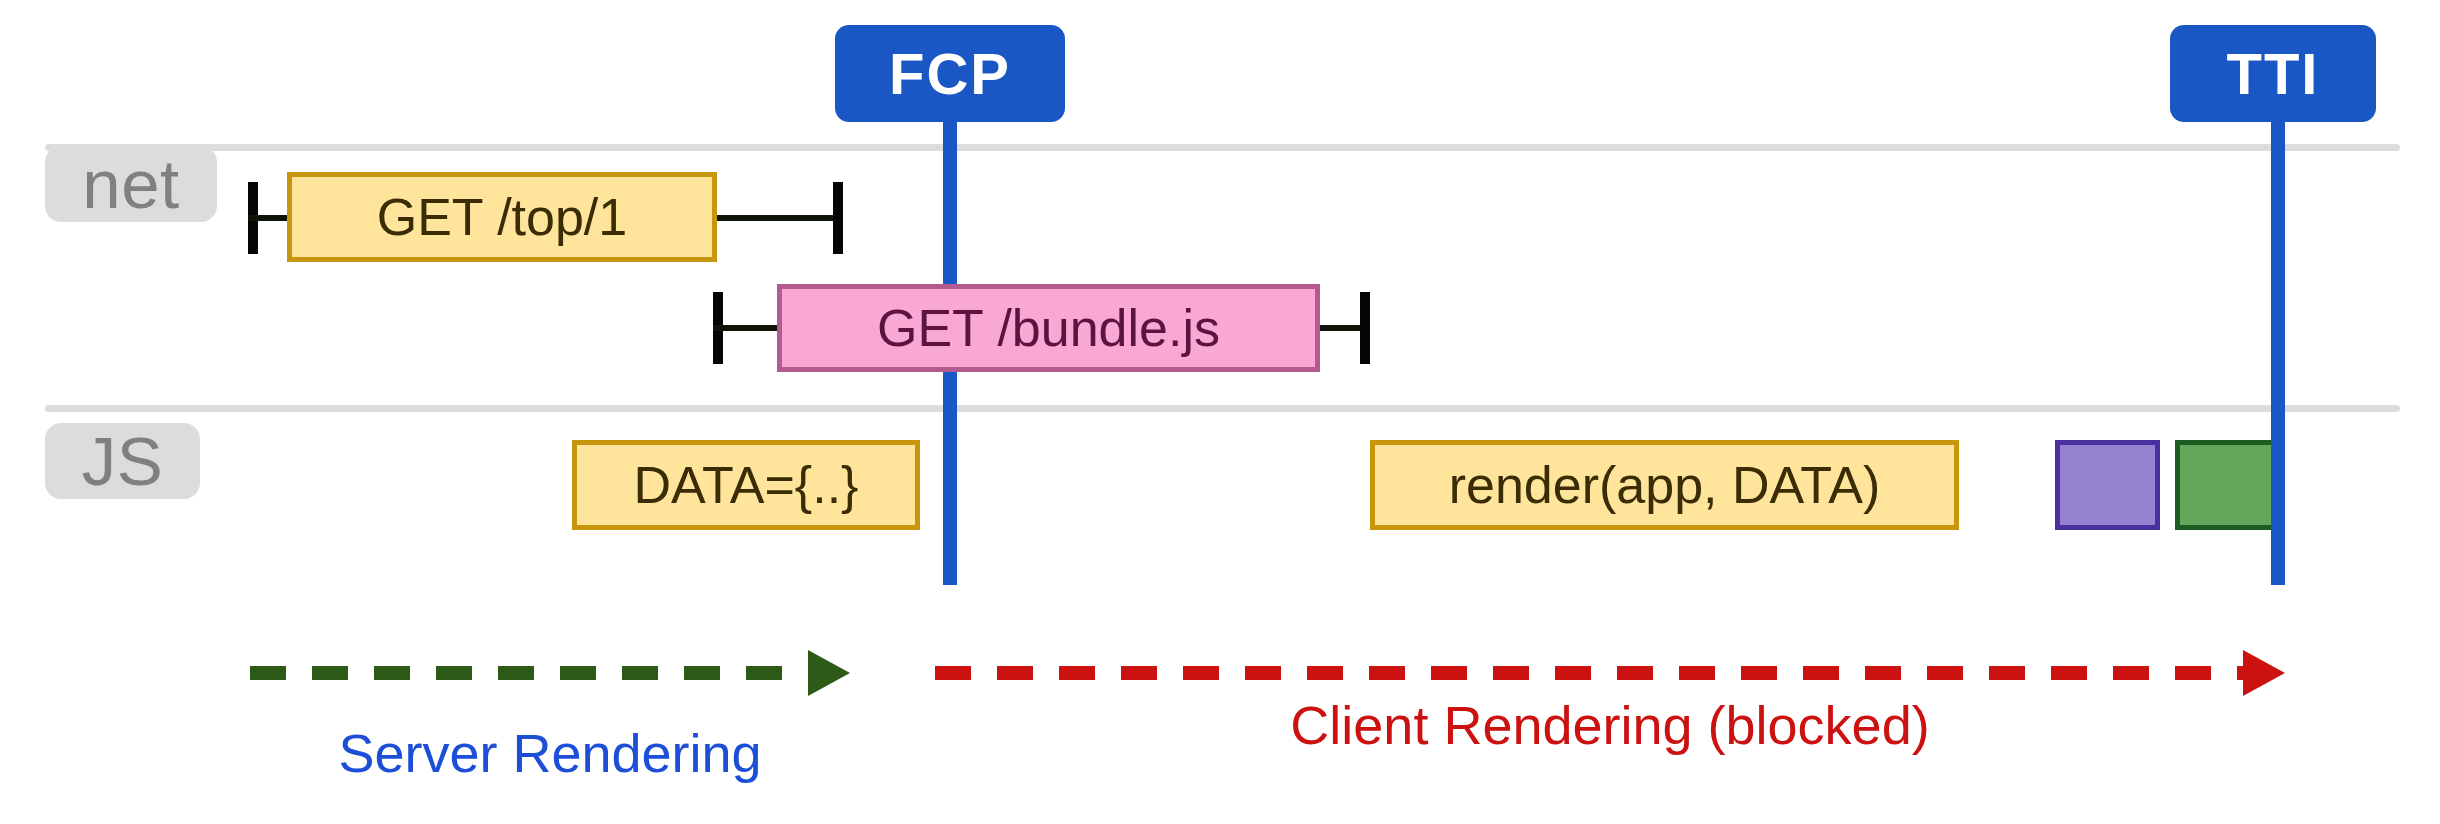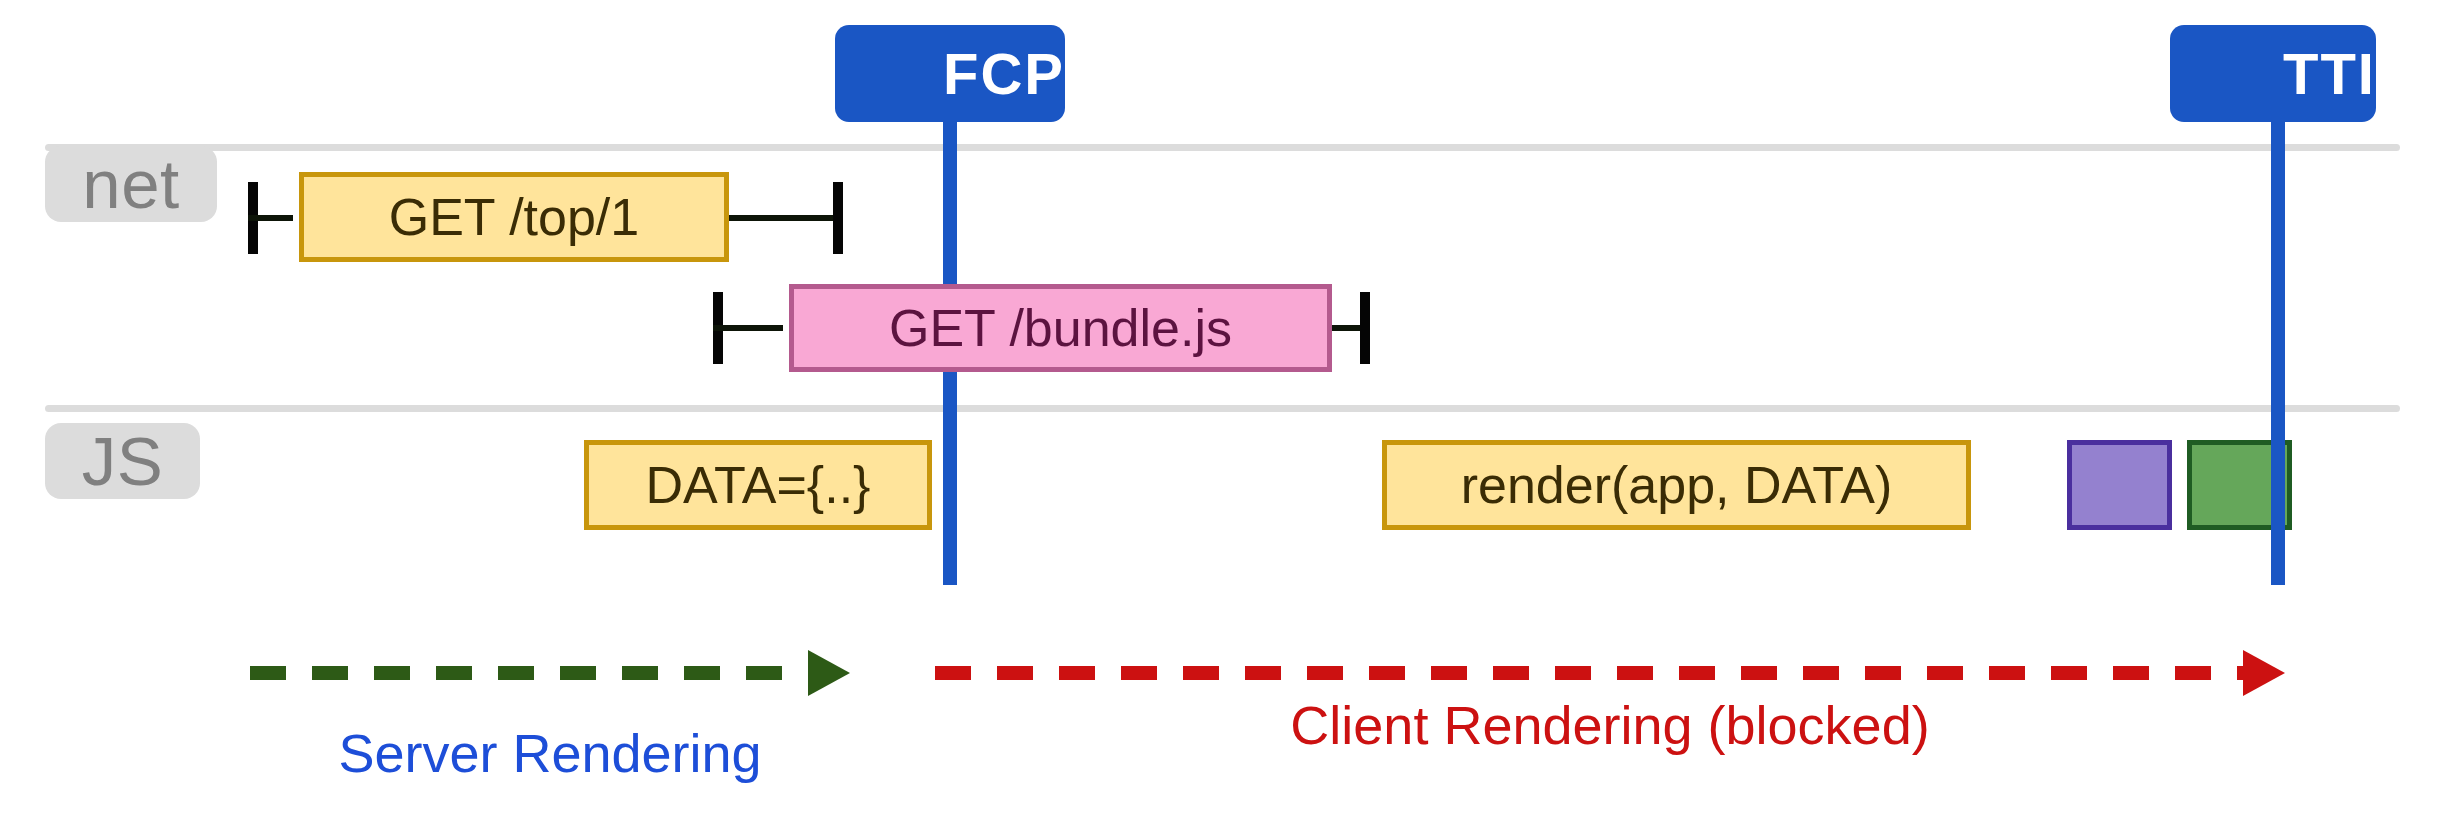--- a/index.html
+++ b/index.html
@@ -50,41 +50,40 @@
     width: 14px;
     background: #1a56c4;
     z-index: 4;
   }
   .milestone-badge {
     position: absolute;
     background: #1a56c4;
     border-radius: 14px;
     display: flex;
     align-items: center;
-    justify-content: flex-end;
+    justify-content: center;
     color: #ffffff;
     font-size: 58px;
     font-weight: bold;
     letter-spacing: 2px;
     z-index: 6;
     font-family: "Liberation Sans", sans-serif;
   }
 
   
   .span-box {
     position: absolute;
     box-sizing: border-box;
     display: flex;
     align-items: center;
     justify-content: center;
     font-size: 52px;
     white-space: nowrap;
     z-index: 5;
     font-family: "Liberation Sans", sans-serif;
-    margin-left: 12px;
   }
   .span-box.yellow {
     background: #ffe49b;
     border: 5px solid #c8960c;
     color: #3a2c05;
   }
   .span-box.pink {
     background: #f9a8d4;
     border: 5px solid #b45a8e;
     color: #5c1340;

